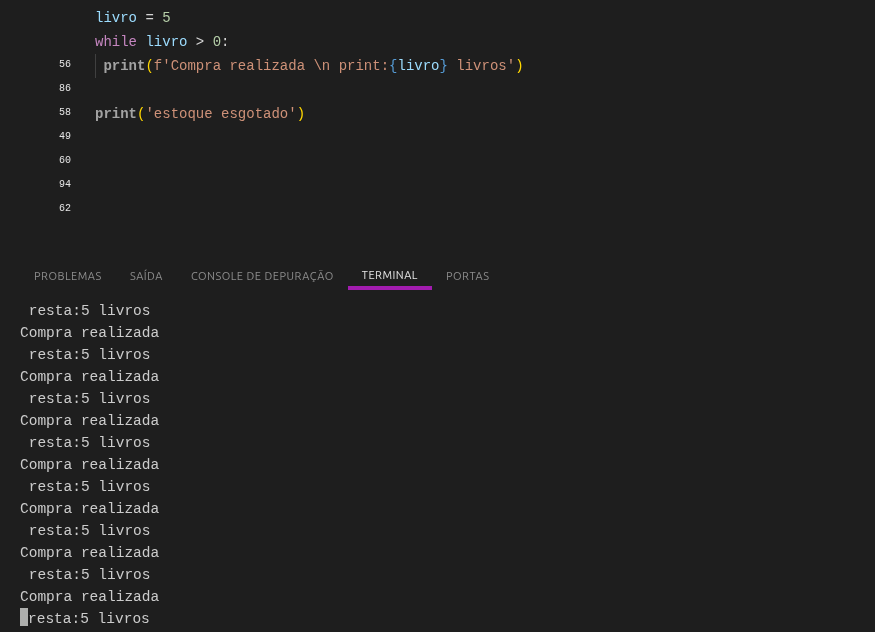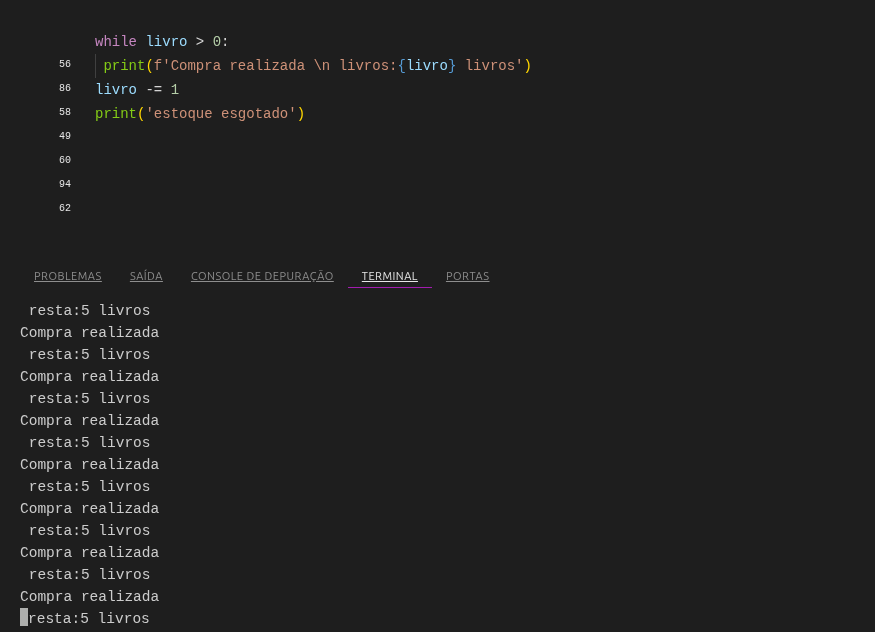--- a/index.html
+++ b/index.html
@@ -43,21 +43,21 @@
     display: inline-block;
     height: 24px;
     vertical-align: top;
     margin-right: -1px;
   }
   .tok-var { color: #9cdcfe; }
   .tok-op { color: #d4d4d4; }
   .tok-num { color: #b5cea8; }
   .tok-kw { color: #c586c0; }
   .tok-punct { color: #d4d4d4; }
-  .tok-func { color: #84cc16; }
+  .tok-func { color: #a3a3a3; font-weight: bold; }
   .tok-paren-yellow { color: #ffd700; }
   .tok-str { color: #ce9178; }
   .tok-fvar { color: #9cdcfe; }
   .tok-brace { color: #569cd6; }
   .cursor-line {
     background: #2a2d2e00;
   }
   .panel-area {
     flex: 1;
     display: flex;
@@ -75,25 +75,24 @@
     align-items: center;
   }
   .tab {
     font-size: 11px;
     letter-spacing: 0.5px;
     color: #8e8e8e;
     padding: 6px 14px;
     cursor: pointer;
     text-transform: uppercase;
     font-family: -apple-system, 'Segoe UI', Ubuntu, sans-serif;
-    text-decoration: underline;
   }
   .tab.active {
     color: #e7e7e7;
-    border-bottom: 1px solid #a21caf;
+    border-bottom: 4px solid #a21caf;
     padding-bottom: 5px;
   }
   .terminal-output {
     padding: 10px 20px;
     font-family: Consolas, 'Courier New', monospace;
     font-size: 14.5px;
     line-height: 22px;
     color: #cccccc;
     flex: 1;
     overflow: hidden;
@@ -118,32 +117,32 @@
     overflow: hidden;
     line-height: 20px;
   }
 </style>
 </head>
 <body>
 
 <div class="editor-area" id="editor">
     <div class="code-line">
       <div class="line-number">56</div>
+      <div class="code-content"><span class="tok-var">livro</span><span> </span><span class="tok-op">=</span><span> </span><span class="tok-num">5</span></div>
     </div>
     <div class="code-line">
       <div class="line-number">86</div>
       <div class="code-content"><span class="tok-kw">while</span><span> </span><span class="tok-var">livro</span><span> </span><span class="tok-op">&gt;</span><span> </span><span class="tok-num">0</span><span class="tok-punct">:</span></div>
     </div>
     <div class="code-line">
       <div class="line-number">58</div>
-      <div class="code-content"><span class="indent-guide"></span> <span class="tok-func">print</span><span class="tok-paren-yellow">(</span><span class="tok-str">f'Compra realizada \n livros:</span><span class="tok-brace">{</span><span class="tok-fvar">livro</span><span class="tok-brace">}</span><span class="tok-str"> livros'</span><span class="tok-paren-yellow">)</span></div>
+      <div class="code-content"><span class="indent-guide"></span> <span class="tok-func">print</span><span class="tok-paren-yellow">(</span><span class="tok-str">f'Compra realizada \n print:</span><span class="tok-brace">{</span><span class="tok-fvar">livro</span><span class="tok-brace">}</span><span class="tok-str"> livros'</span><span class="tok-paren-yellow">)</span></div>
     </div>
     <div class="code-line">
       <div class="line-number">49</div>
-      <div class="code-content"><span class="tok-var">livro</span><span> </span><span class="tok-op">-=</span><span> </span><span class="tok-num">1</span></div>
     </div>
     <div class="code-line">
       <div class="line-number">60</div>
       <div class="code-content"><span class="tok-func">print</span><span class="tok-paren-yellow">(</span><span class="tok-str">'estoque esgotado'</span><span class="tok-paren-yellow">)</span></div>
     </div>
     <div class="code-line cursor-line">
       <div class="line-number">94</div>
       <div class="code-content"></div>
     </div>
     <div class="code-line">

